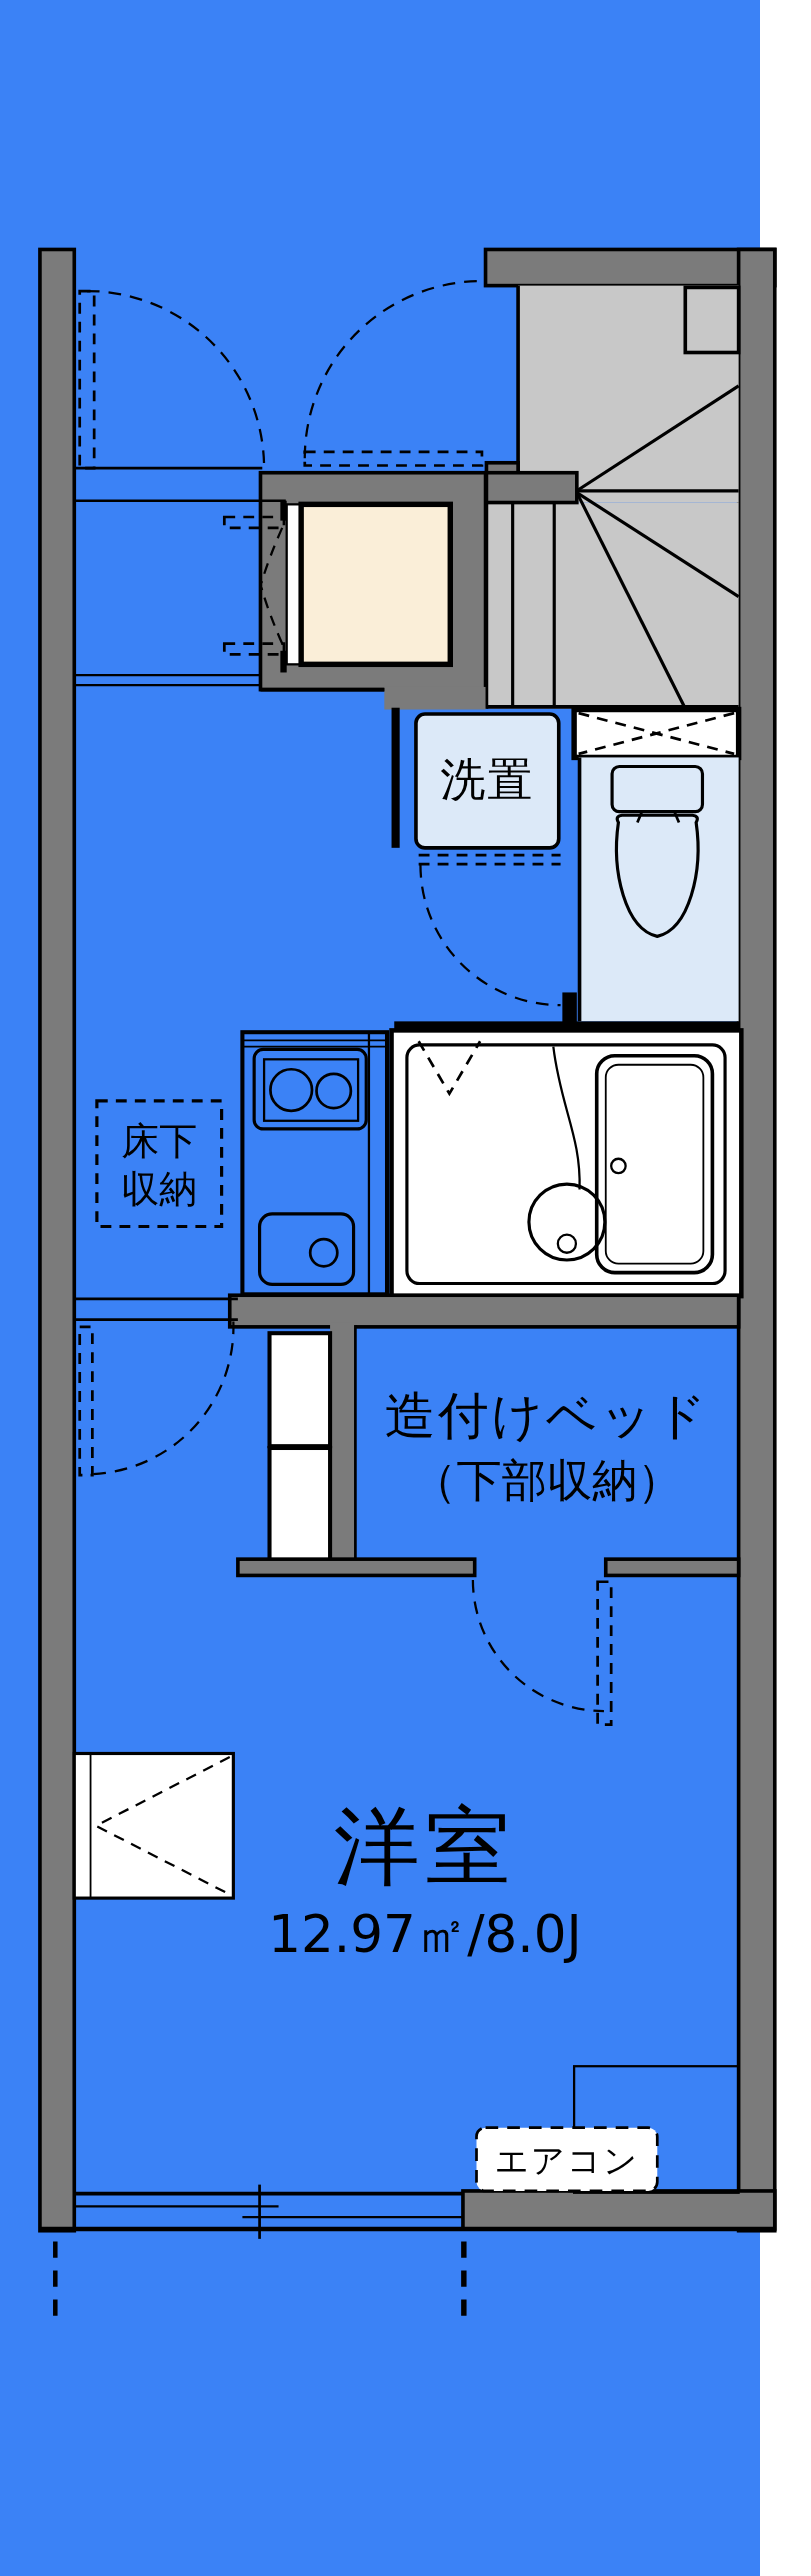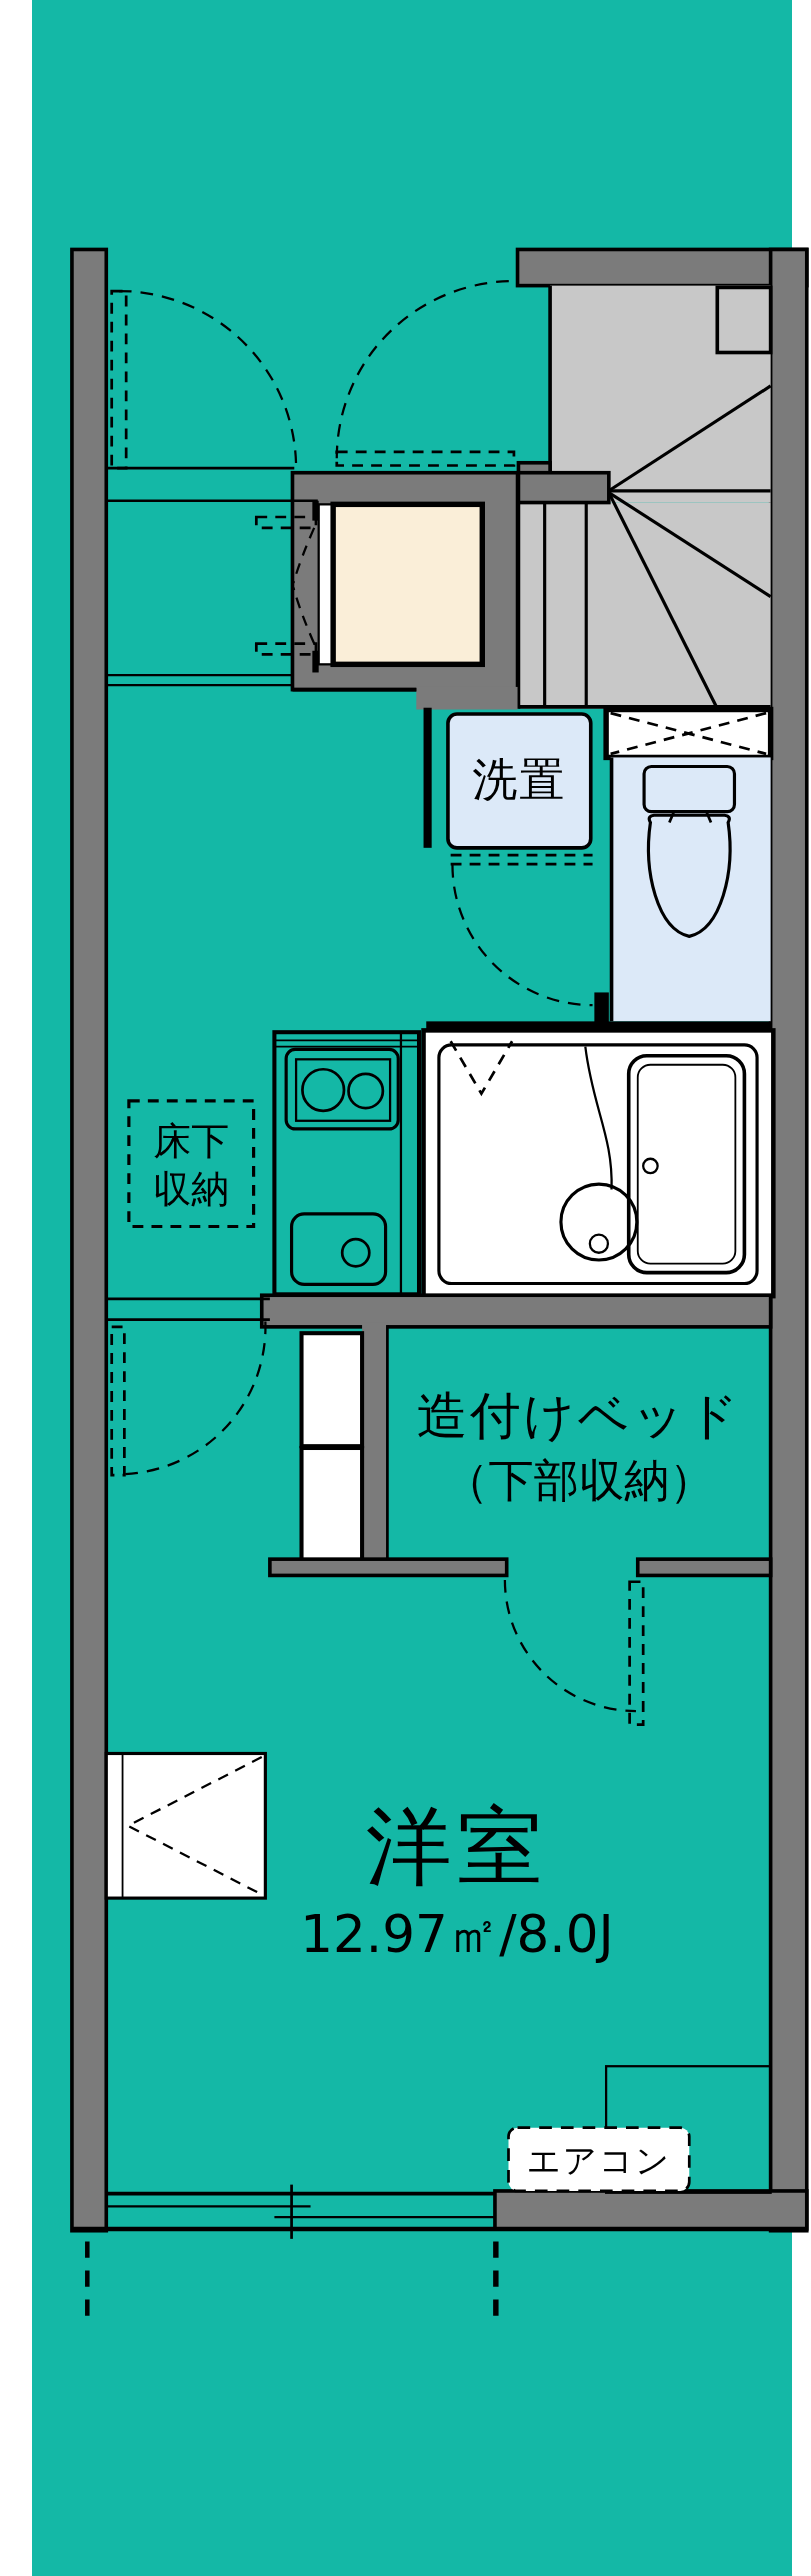--- a/index.html
+++ b/index.html
@@ -1,16 +1,16 @@
 <!DOCTYPE html>
 <html style="font-size:14.5px"><head>
 <meta charset="utf-8">
 <style>
   html,body{margin:0;padding:0;background:#ffffff;}
-  .page{width:760px;height:2576px;position:relative;background:#14b8a6;margin-left:32px;}
+  .page{width:760px;height:2576px;position:relative;background:#3b82f6;}
   svg{display:block;}
   text{font-family:"DejaVu Sans","Liberation Sans",sans-serif;fill:#000;}
   .wall{fill:#7b7b7b;stroke:#000;stroke-width:4;}
   .wall-noline{fill:#7b7b7b;}
   .stair{fill:#c8c8c8;}
   .blue{fill:#dce9f8;}
   .cream{fill:#faeed8;}
   .blk{stroke:#000;fill:none;}
   .blkf{fill:#000;}
   .dash{stroke-dasharray:14 10;}

